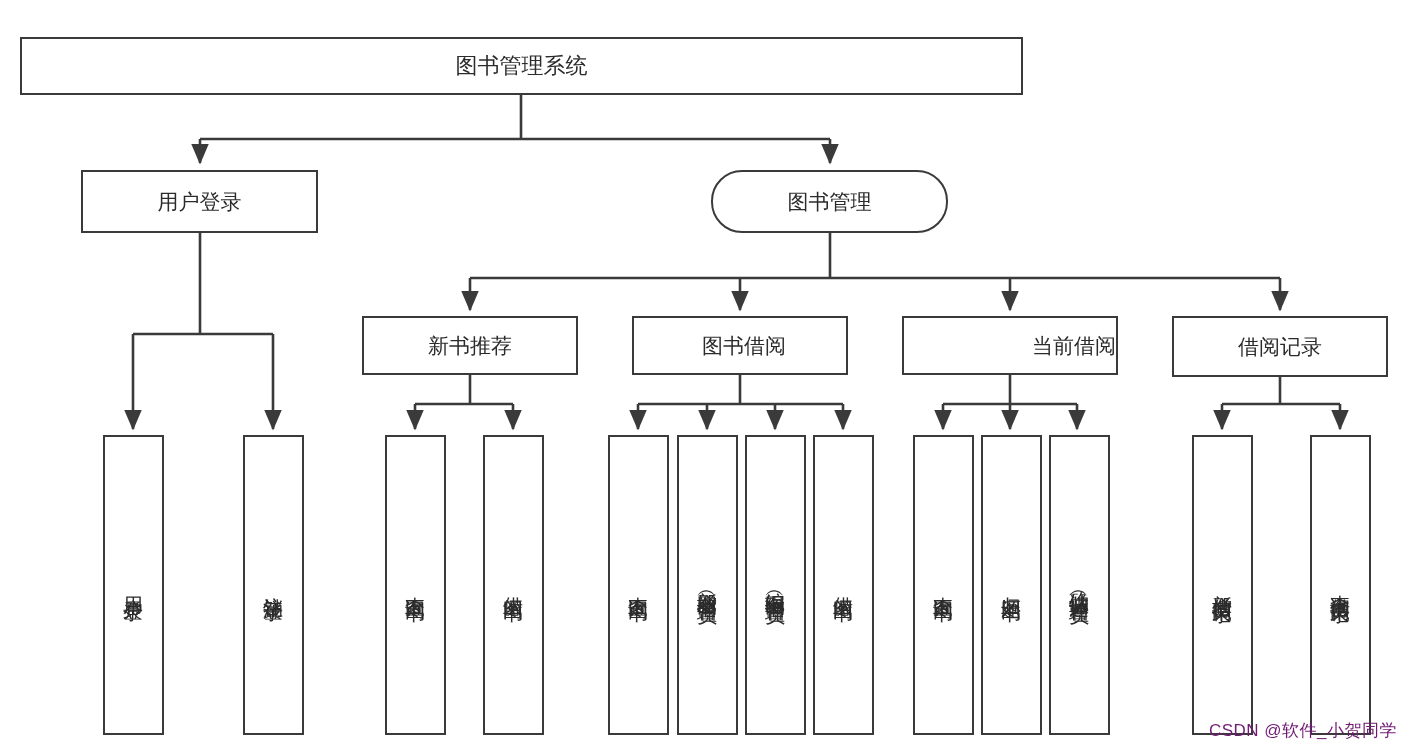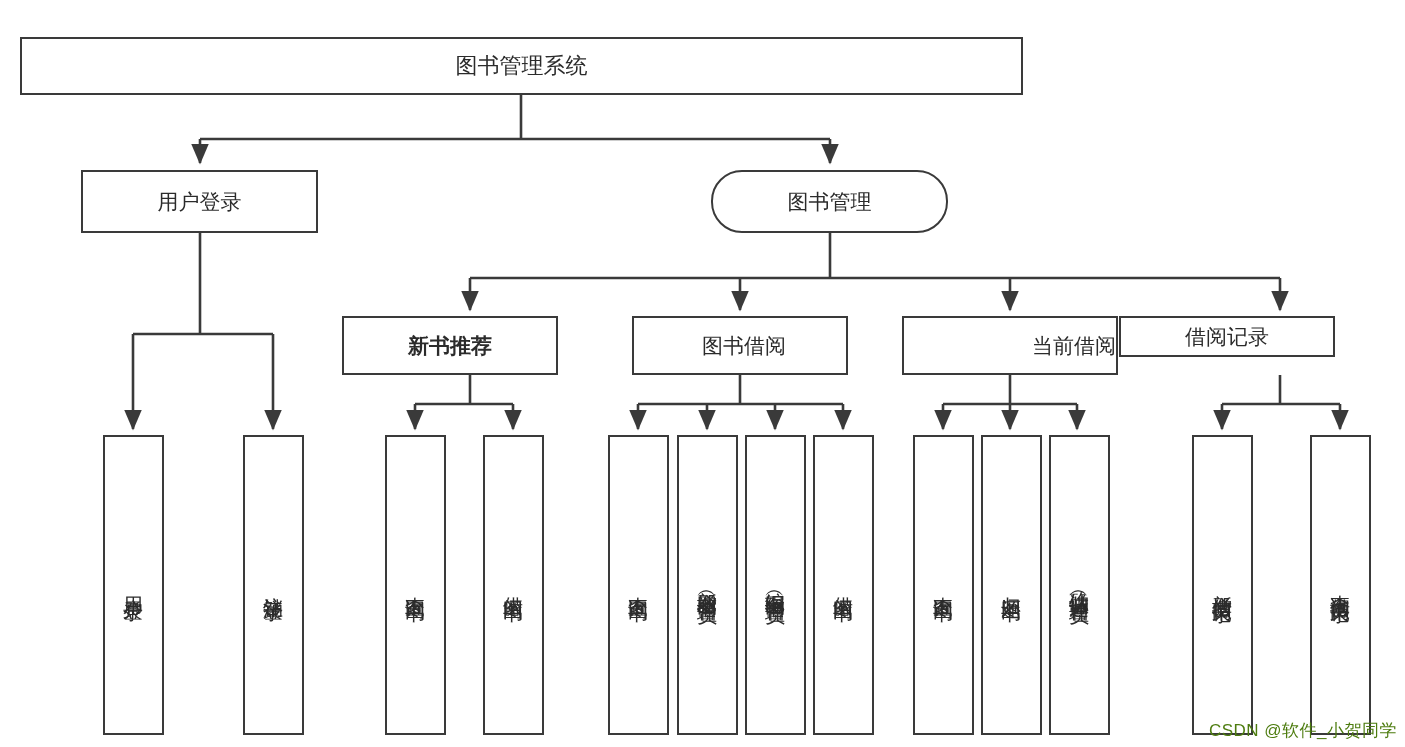--- a/index.html
+++ b/index.html
@@ -45,21 +45,21 @@
     font-size:20px;
     line-height:1.2;
     letter-spacing:2px;
     white-space:nowrap;
   }
 
   #watermark{
     position:absolute;
     right:8px;bottom:5px;
     font-size:17px;
-    color:#4d7c0f;
+    color:#701a75;
     letter-spacing:.5px;
     user-select:none;
     pointer-events:none;
   }
 </style>
 </head>
 <body>
 
 <div id="canvas">
 
@@ -117,30 +117,30 @@
     <span class="lbl">图书管理系统</span>
   </div>
 
   <div class="node h-node" style="left:81px;top:170px;width:237px;height:63px;">
     <span class="lbl">用户登录</span>
   </div>
   <div class="node h-node" style="left:711px;top:170px;width:237px;height:63px;border-radius:31px;">
     <span class="lbl">图书管理</span>
   </div>
 
-  <div class="node h-node" style="left:342px;top:316px;width:216px;height:59px;font-weight:bold;">
+  <div class="node h-node" style="left:362px;top:316px;width:216px;height:59px;">
     <span class="lbl">新书推荐</span>
   </div>
   <div class="node h-node" style="left:632px;top:316px;width:216px;height:59px;padding-left:8px;">
     <span class="lbl">图书借阅</span>
   </div>
   <div class="node h-node" style="left:902px;top:316px;width:216px;height:59px;justify-content:flex-end;">
     <span class="lbl">当前借阅</span>
   </div>
-  <div class="node h-node" style="left:1119px;top:316px;width:216px;height:41px;">
+  <div class="node h-node" style="left:1172px;top:316px;width:216px;height:61px;">
     <span class="lbl">借阅记录</span>
   </div>
 
   <div class="node leaf" style="left:103px;top:435px;width:61px;height:300px;">
     <span class="lbl">用户登录</span>
   </div>
   <div class="node leaf" style="left:243px;top:435px;width:61px;height:300px;">
     <span class="lbl">注销登录</span>
   </div>
 

